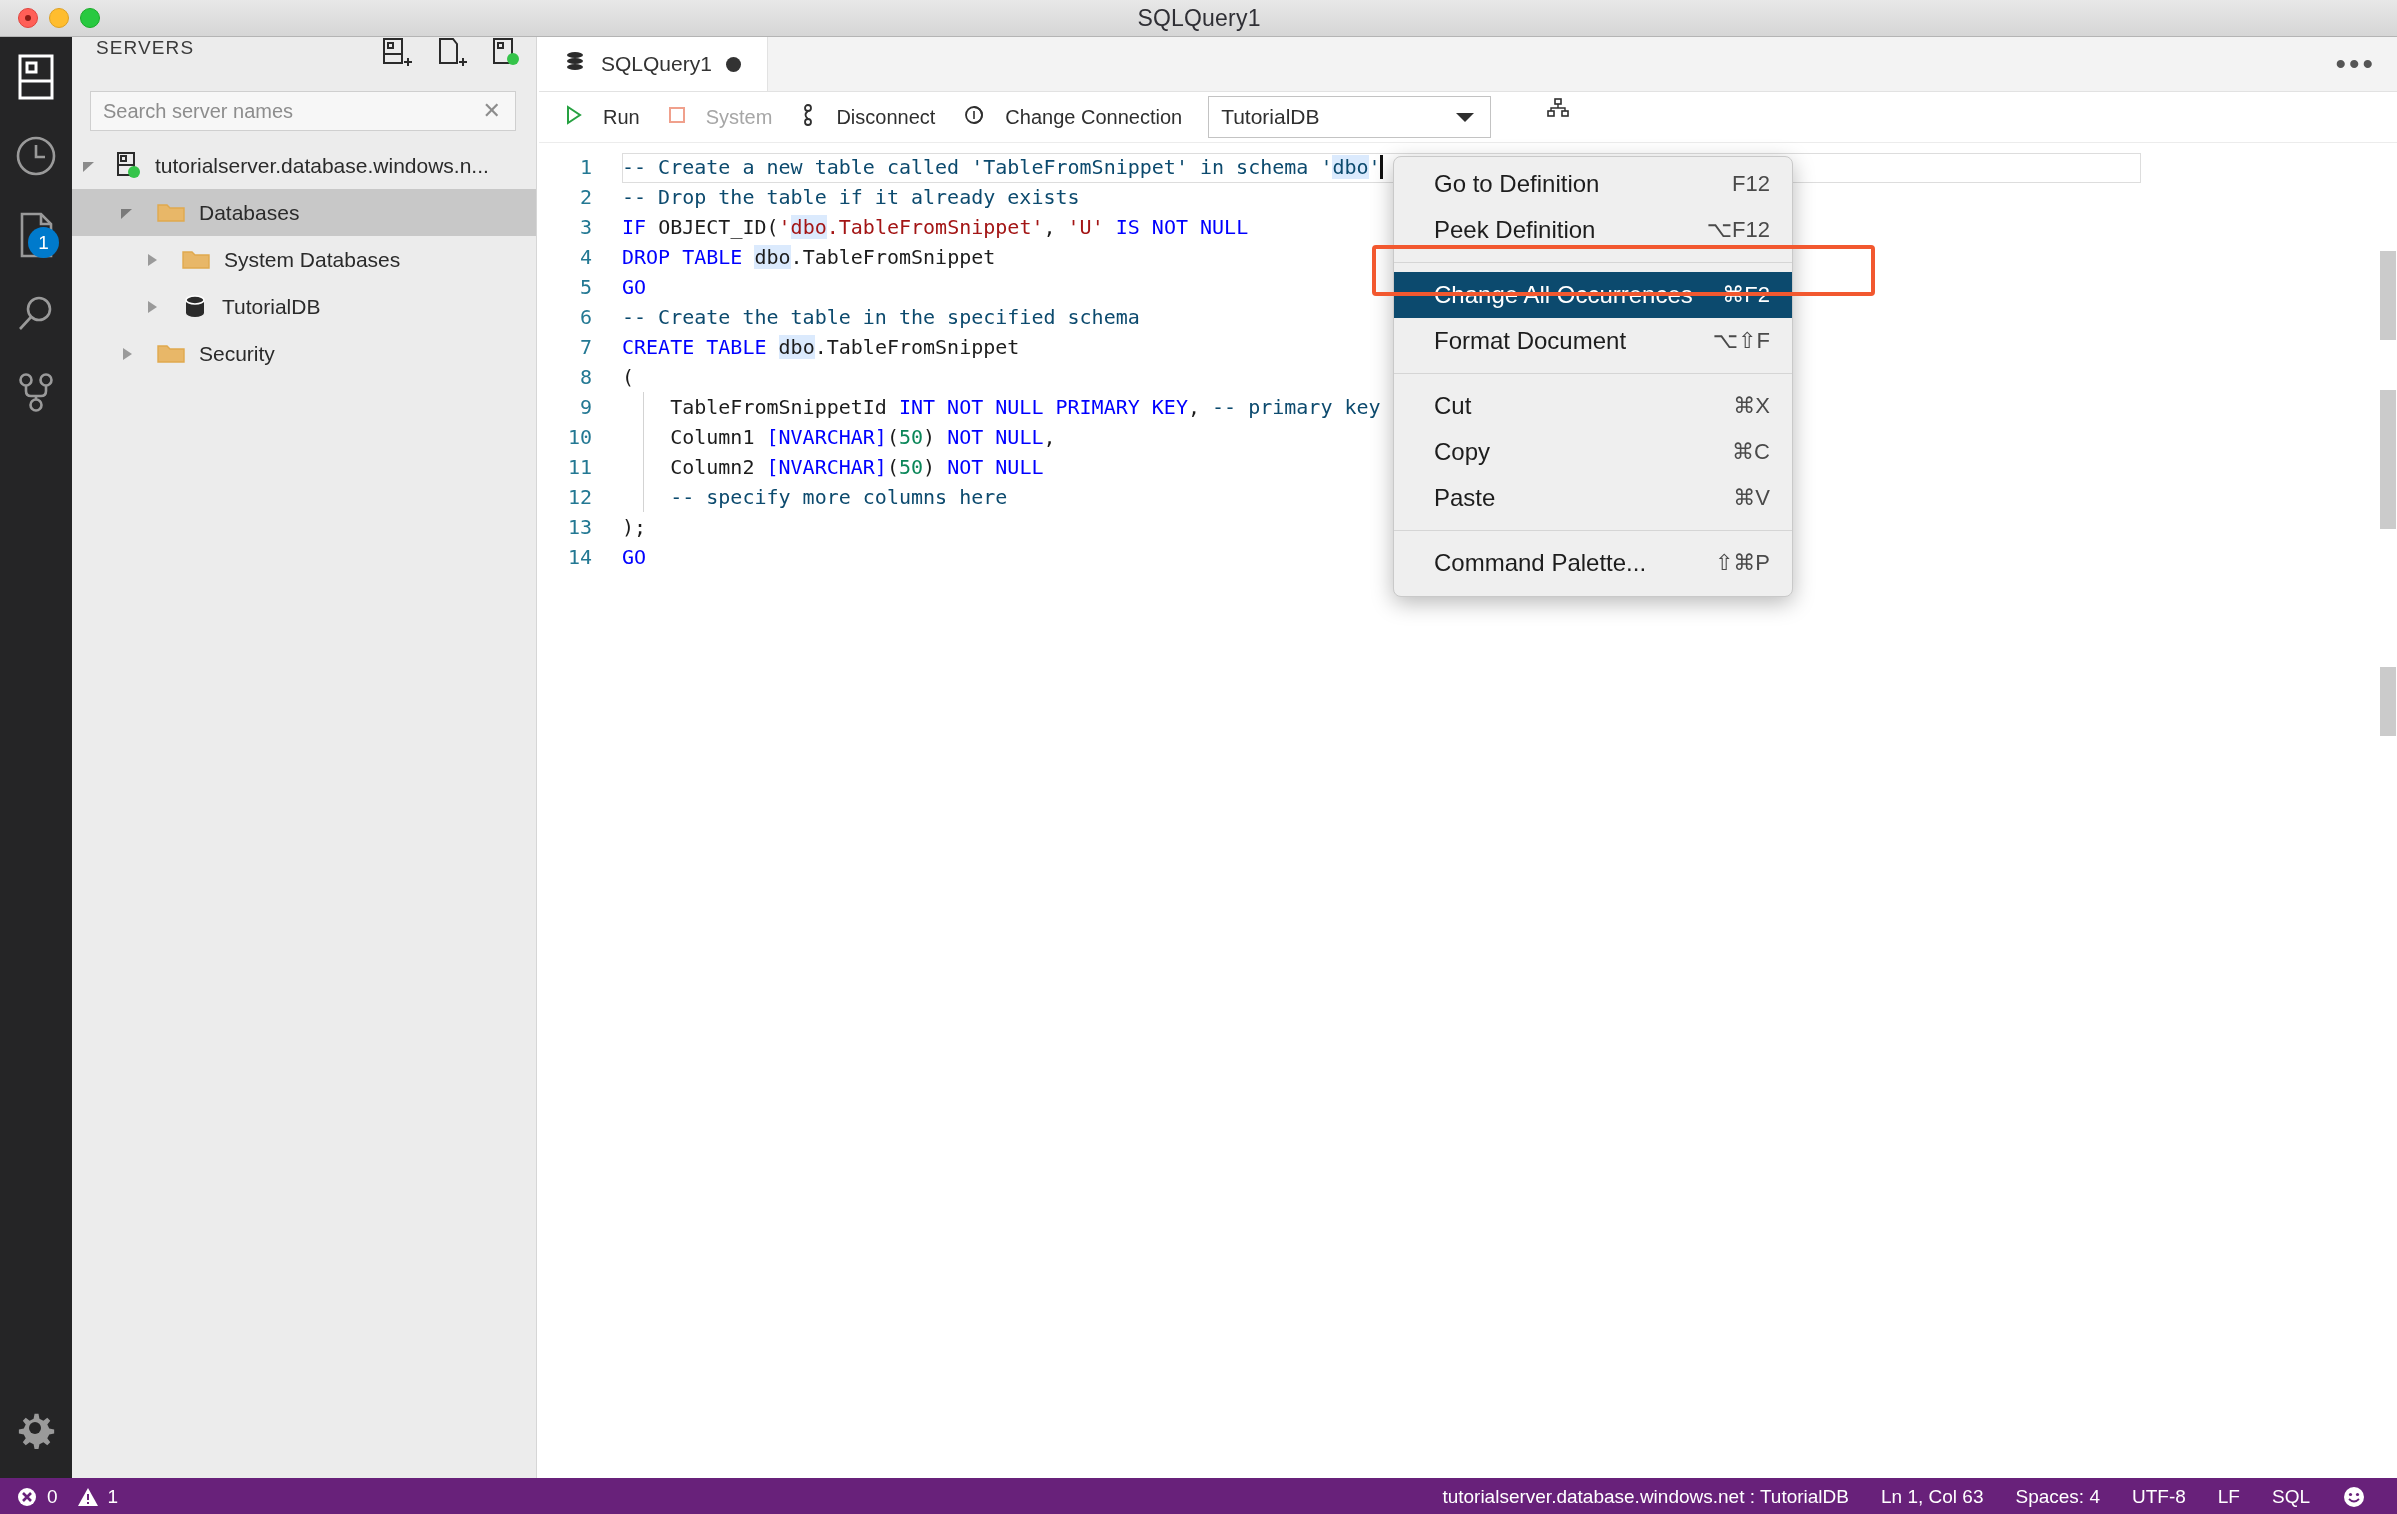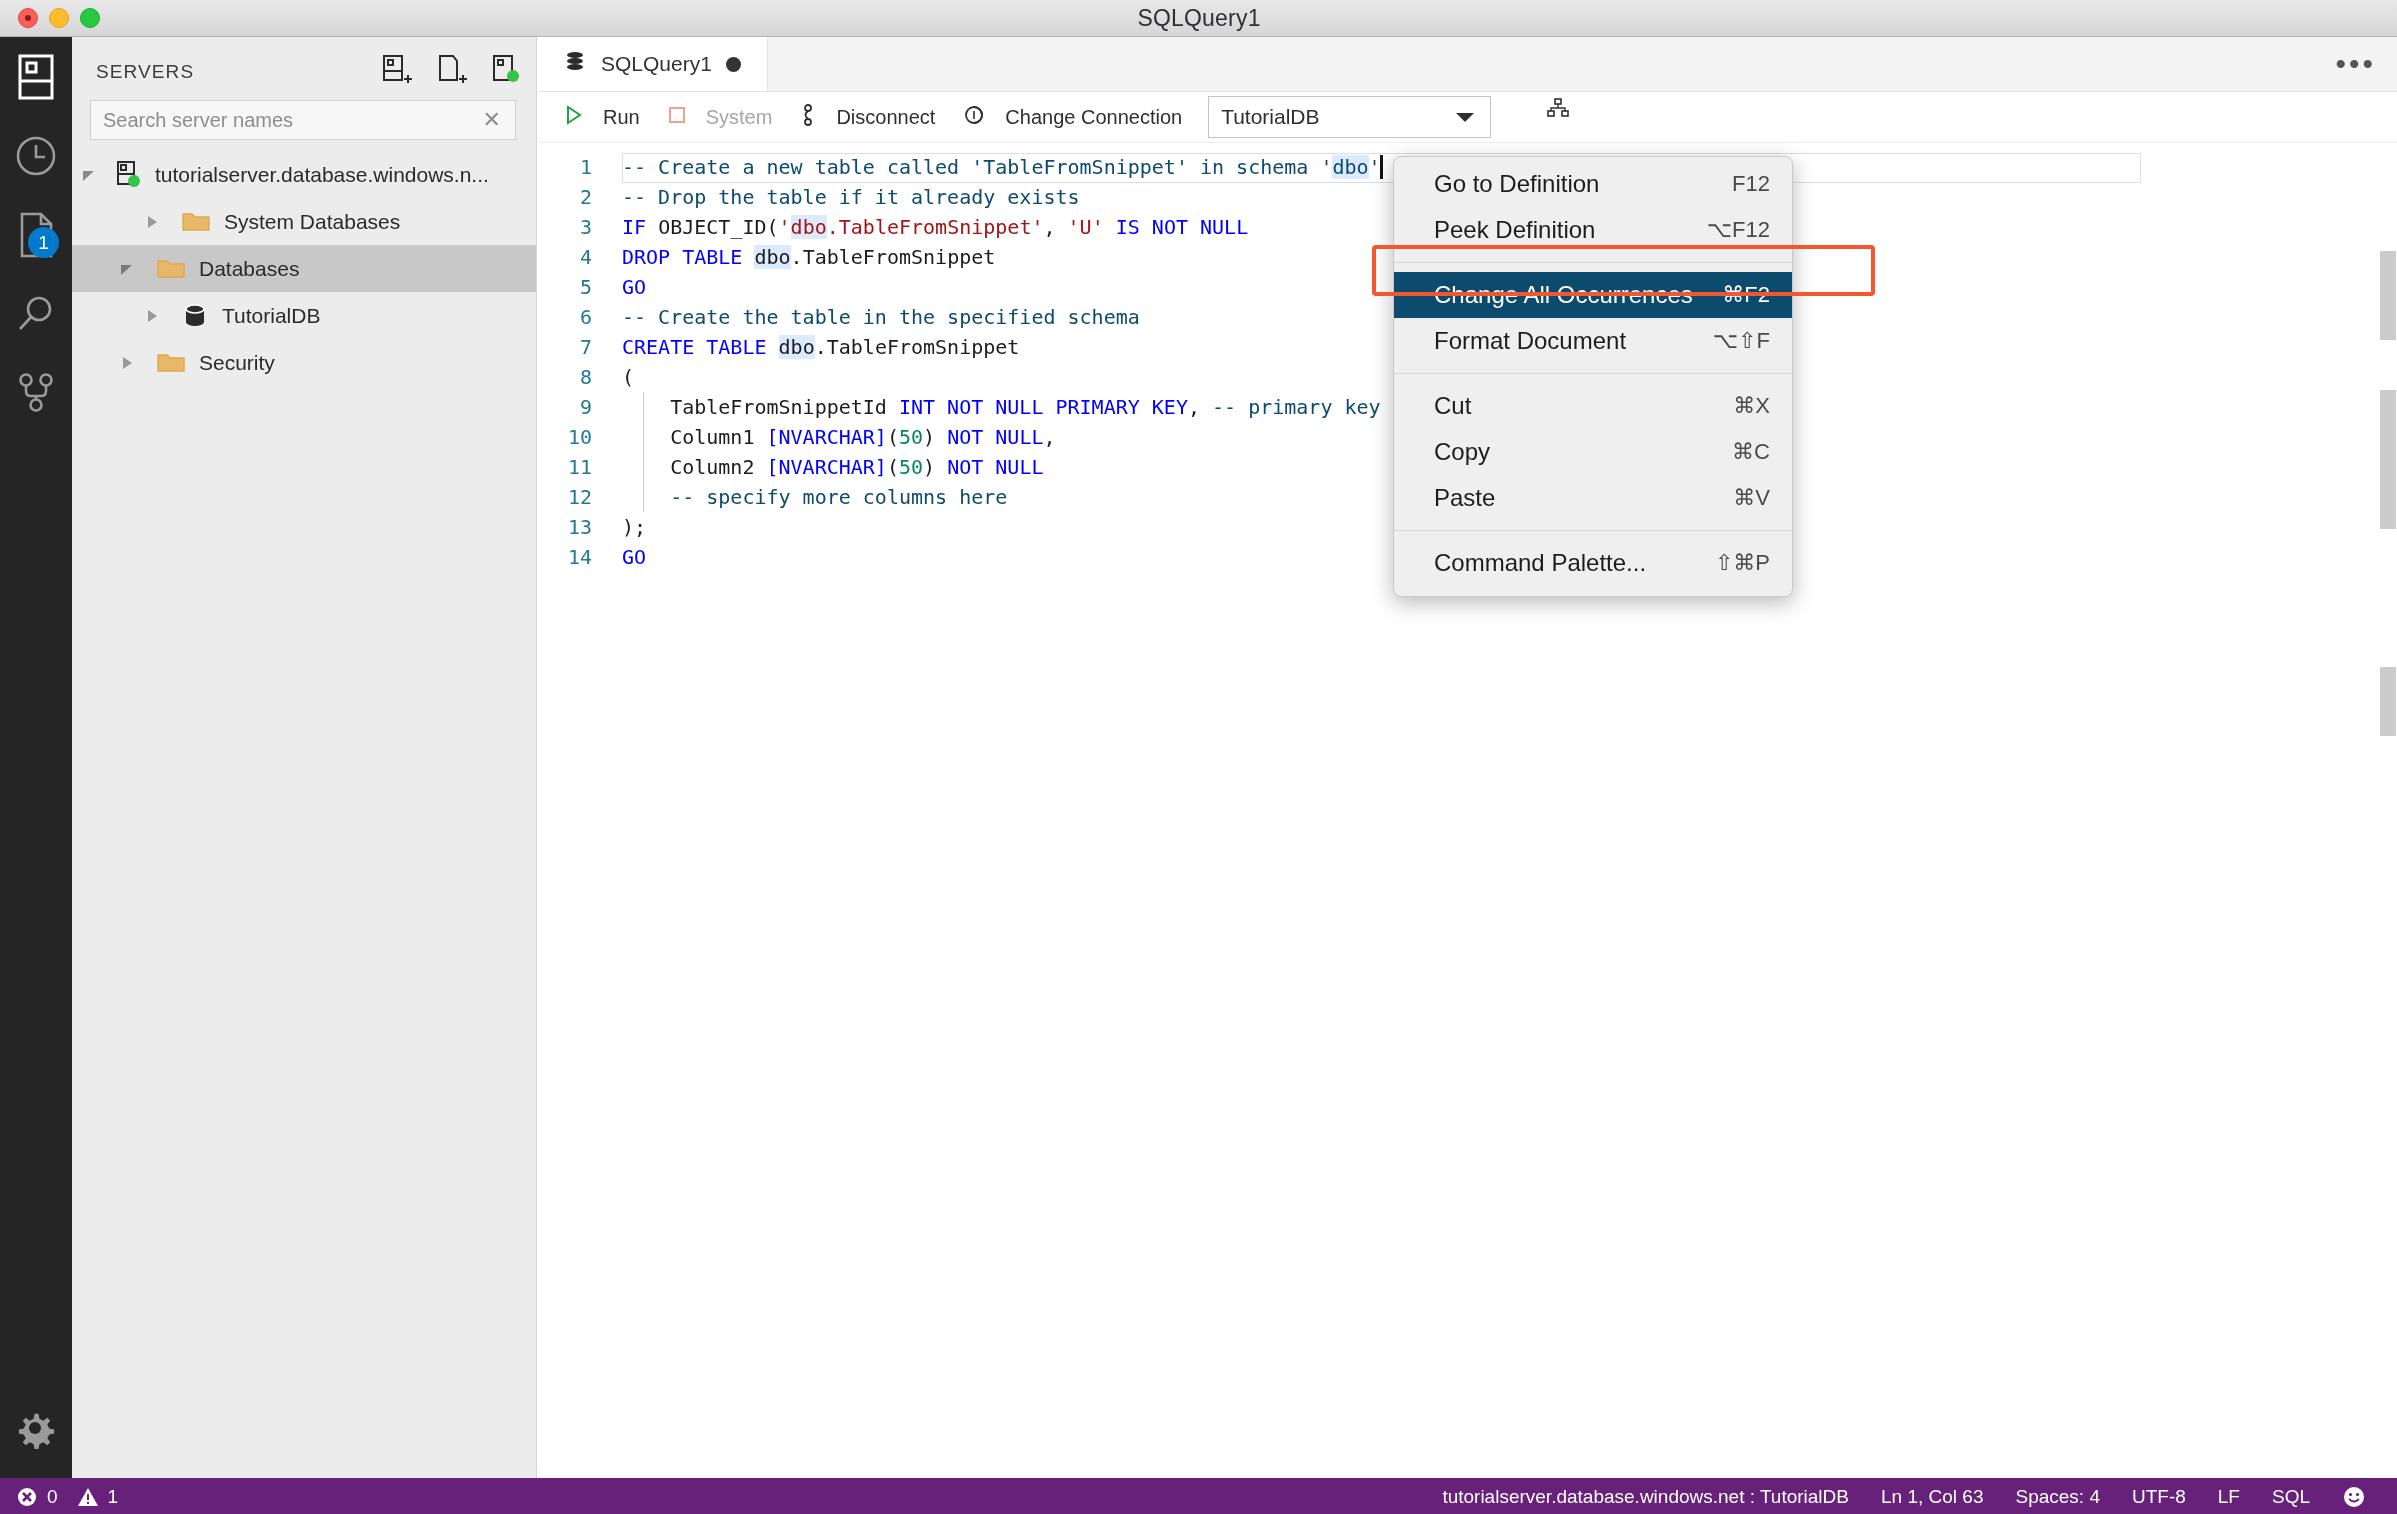--- a/index.html
+++ b/index.html
@@ -48,21 +48,21 @@
     font-family:"Liberation Sans",sans-serif;
   }
   .act-bottom{ position:absolute; bottom:10px; left:0; }
 
   
   .sidebar{
     position:absolute; left:72px; top:37px; width:465px; height:1441px;
     background:#ececec; border-right:1px solid #d6d6d6;
   }
   .sb-header{
-    height:51px; display:flex; align-items:center; padding:0 14px 0 24px;margin-top:9px;
+    height:51px; display:flex; align-items:flex-start; padding:0 14px 0 24px;
   }
   .sb-title{ font-size:19px; color:#3b3b3b; letter-spacing:1.1px; flex:1; }
   .sb-actions{ display:flex; gap:25px; align-items:center; }
   .sb-search{
     margin:3px 20px 0 18px; height:40px; background:#f7f7f7;
     border:1px solid #cfcfcf; display:flex; align-items:center;
     padding:0 10px 0 12px;
   }
   .sb-search input{
     flex:1; border:0; outline:0; background:transparent;
@@ -296,46 +296,46 @@
           <svg width="26" height="28" viewBox="0 0 26 28">
               <rect x="2" y="1" width="16" height="22" fill="none" stroke="#2b2b2b" stroke-width="2"></rect>
               <line x1="2" y1="13" x2="18" y2="13" stroke="#2b2b2b" stroke-width="2"></line>
               <rect x="5" y="4" width="5" height="5" fill="none" stroke="#2b2b2b" stroke-width="2"></rect>
               <circle cx="18" cy="20" r="6" fill="#35c44a"></circle>
             </svg>
         </span>
         <span class="tree-label">tutorialserver.database.windows.n...</span>
       </div>
 
+      <div class="tree-row selected" style="padding-left:42px;">
+        <span class="twisty">
+          <svg width="18" height="18" viewBox="0 0 18 18">
+              <path d="M3 5 L14 5 L3 15 Z" fill="#7a7a7a"></path>
+            </svg>
+        </span>
+        <span class="tico" style="margin-left:16px;">
+          <svg width="30" height="24" viewBox="0 0 30 24">
+              <path d="M2 4 h9 l3 3 h14 v13 h-26 z" fill="#e8b768" stroke="#e0a94e" stroke-width="1.4"></path>
+            </svg>
+        </span>
+        <span class="tree-label">Databases</span>
+      </div>
+
       <div class="tree-row" style="padding-left:67px;">
         <span class="twisty">
           <svg width="18" height="18" viewBox="0 0 18 18">
               <path d="M5 3 L5 15 L14 9 Z" fill="#9a9a9a"></path>
             </svg>
         </span>
         <span class="tico" style="margin-left:16px;">
           <svg width="30" height="24" viewBox="0 0 30 24">
               <path d="M2 4 h9 l3 3 h14 v13 h-26 z" fill="#e8b768" stroke="#e0a94e" stroke-width="1.4"></path>
             </svg>
         </span>
         <span class="tree-label">System Databases</span>
-      </div>
-
-      <div class="tree-row selected" style="padding-left:42px;">
-        <span class="twisty">
-          <svg width="18" height="18" viewBox="0 0 18 18">
-              <path d="M3 5 L14 5 L3 15 Z" fill="#7a7a7a"></path>
-            </svg>
-        </span>
-        <span class="tico" style="margin-left:16px;">
-          <svg width="30" height="24" viewBox="0 0 30 24">
-              <path d="M2 4 h9 l3 3 h14 v13 h-26 z" fill="#e8b768" stroke="#e0a94e" stroke-width="1.4"></path>
-            </svg>
-        </span>
-        <span class="tree-label">Databases</span>
       </div>
 
       <div class="tree-row" style="padding-left:67px;">
         <span class="twisty">
           <svg width="18" height="18" viewBox="0 0 18 18">
               <path d="M5 3 L5 15 L14 9 Z" fill="#9a9a9a"></path>
             </svg>
         </span>
         <span class="tico" style="margin-left:16px;">
           <svg width="28" height="26" viewBox="0 0 28 26">

